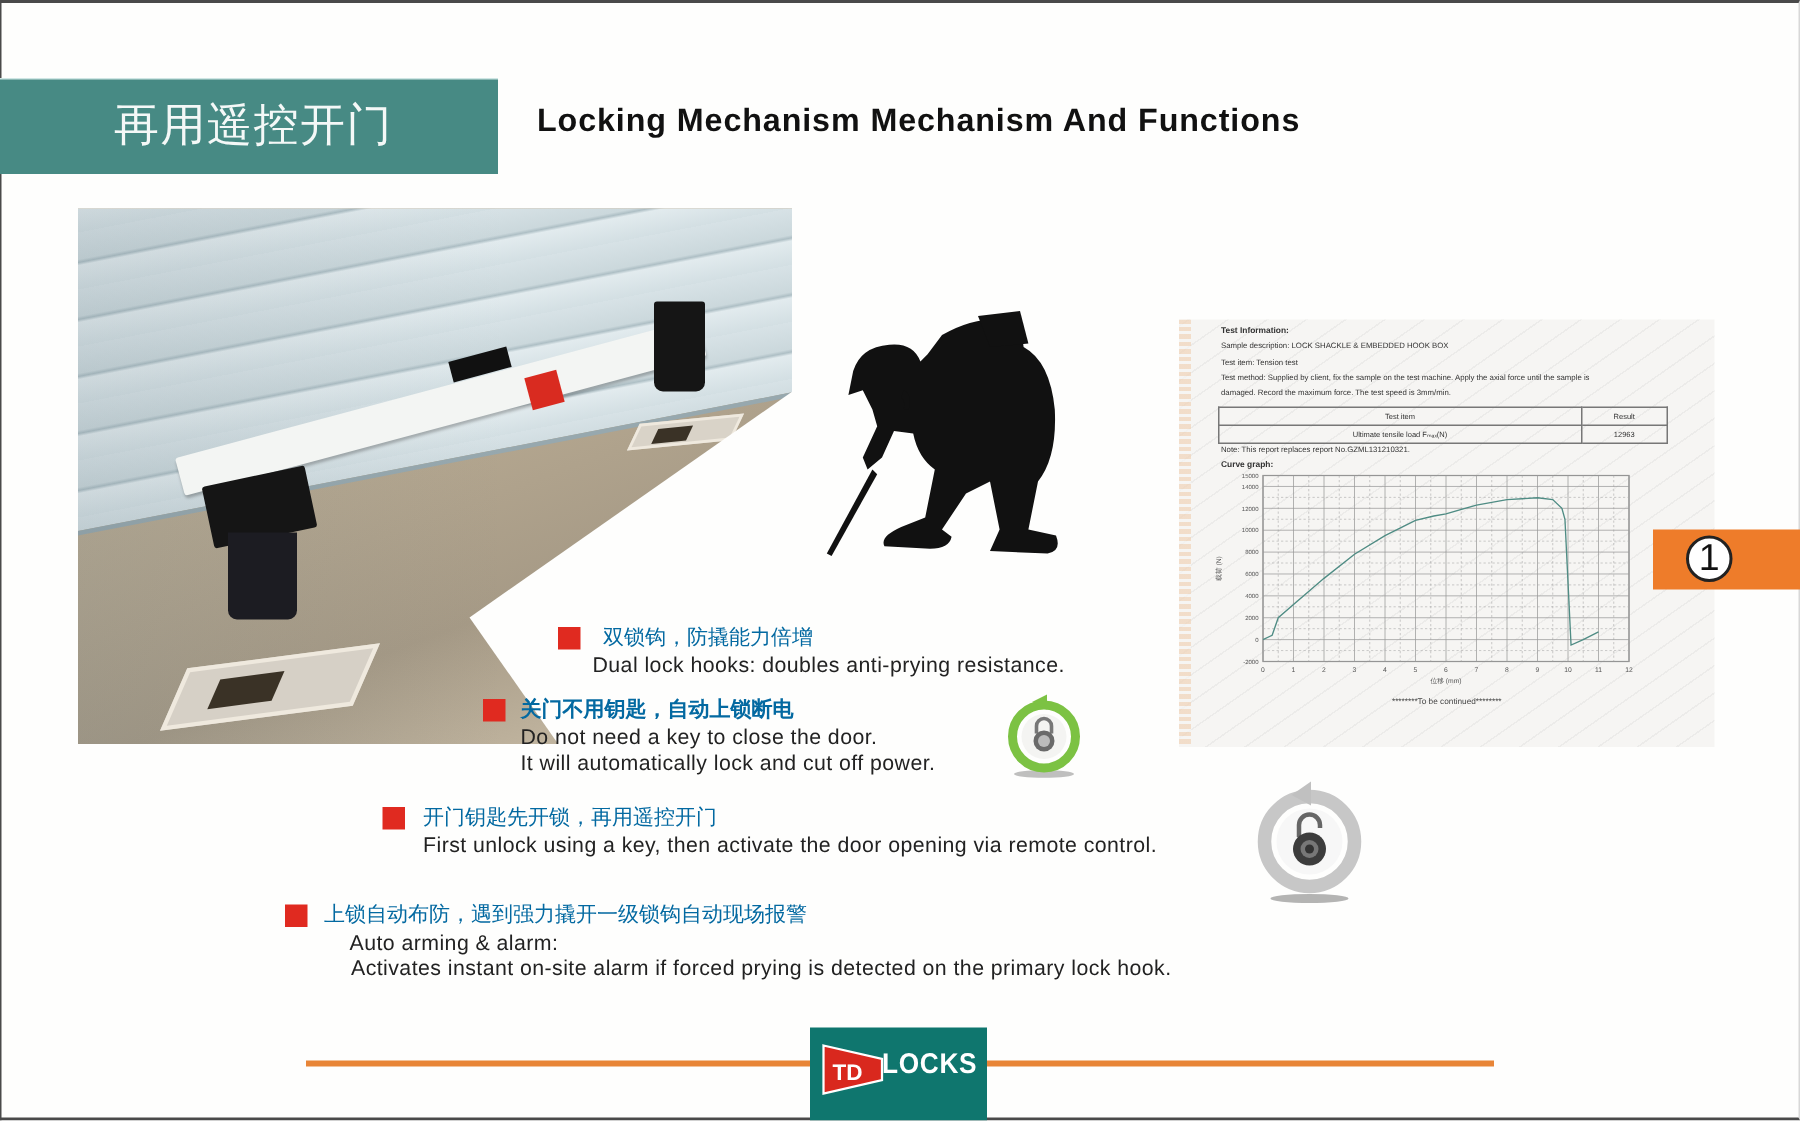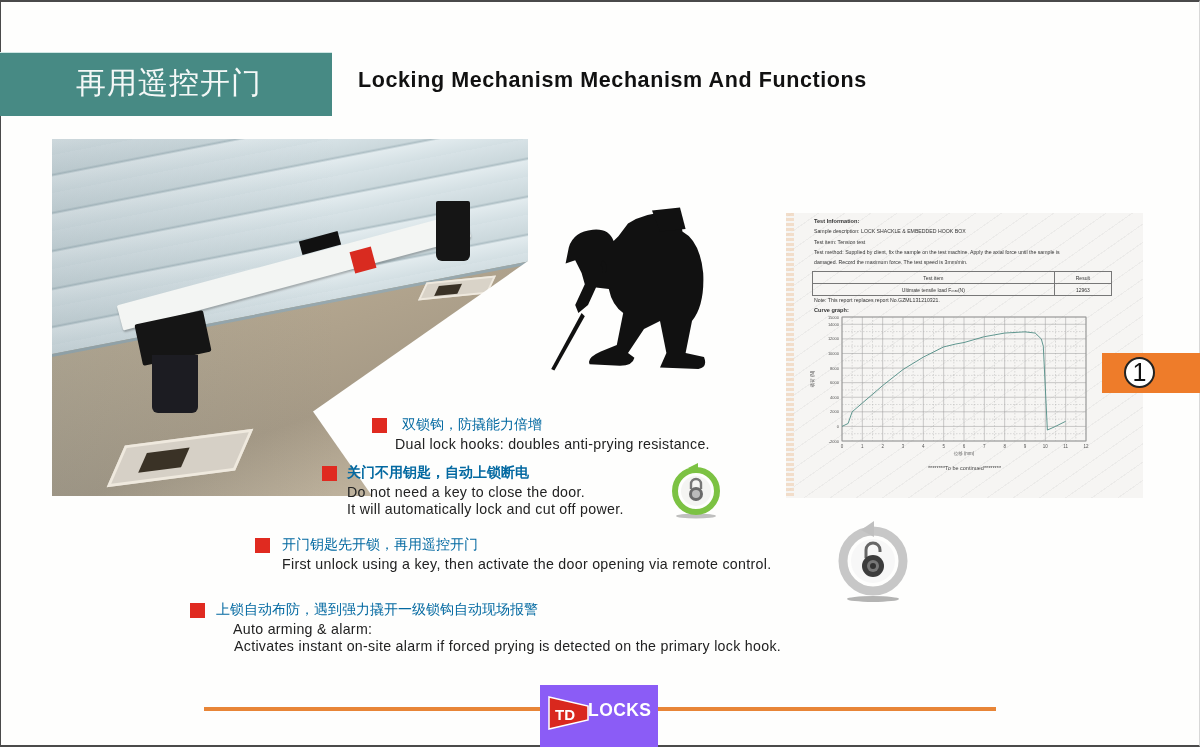--- a/index.html
+++ b/index.html
@@ -51,21 +51,21 @@
   
   .feature { position: absolute; }
   .feature .sq { position: absolute; width: 15px; height: 15px; background: #e02a20; }
   .feature .cn { position: absolute; white-space: nowrap; font-family: "DejaVu Sans", sans-serif; font-size: 14px; color: #0369a1; }
   .feature .en { position: absolute; white-space: nowrap; font-size: 14.2px; color: #222; letter-spacing: 0.3px; line-height: 17px; }
 
   .lock-icon { position: absolute; }
 
   
   .foot-line { position: absolute; top: 707px; height: 4px; background: #e88537; }
-  .logo { position: absolute; left: 540px; top: 685px; width: 118px; height: 62px; background: #8b5cf6; }
+  .logo { position: absolute; left: 540px; top: 685px; width: 118px; height: 62px; background: #0f766e; }
   .logo .td { position: absolute; left: 8px; top: 11px; width: 42px; height: 34px; }
   .logo .locks { position: absolute; left: 48px; top: 14px; font-size: 19px; font-weight: bold; color: #fff; letter-spacing: 0.5px; transform: scaleX(0.92); transform-origin: left; }
 </style>
 </head>
 <body>
 
 <div class="page-frame"></div>
 
 <div class="title-band"></div>
 <div class="title-cn">再用遥控开门</div>

